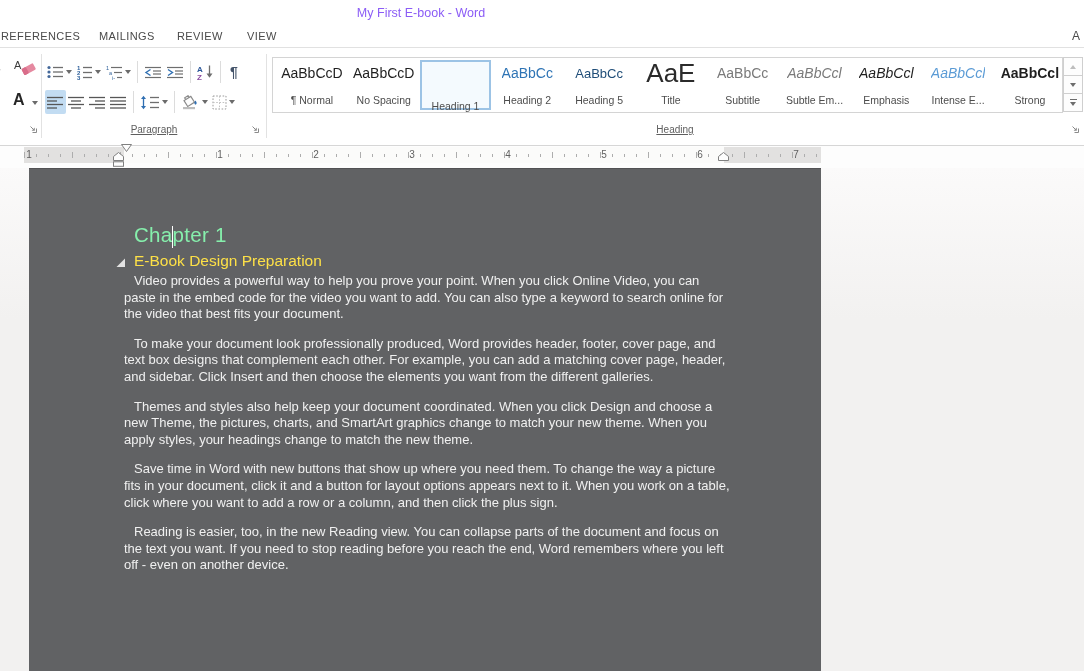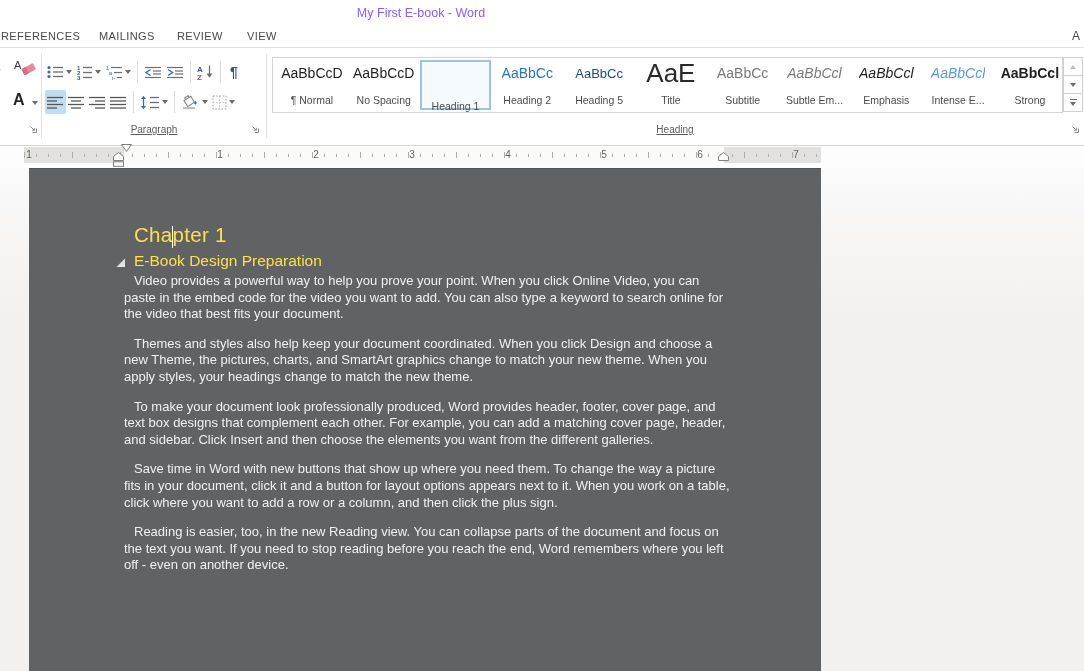--- a/index.html
+++ b/index.html
@@ -79,21 +79,21 @@
     background:repeating-linear-gradient(to right,#adadad 0 1px,transparent 1px 48px); }
   .ruler-num { position:absolute; top:2px; transform:translateX(-50%); font-size:10px; color:#5f5f5f;
     background:inherit; padding:0 2px; }
   .marker { position:absolute; cursor:pointer; }
 
   
   .canvas { position:absolute; left:0; top:168px; width:1084px; height:503px;
     background:linear-gradient(#fbfafa, #f2f1f0 30%); }
   .page { position:absolute; left:29px; top:0; width:792px; height:503px; background:#616264;
     border-top:1px solid #525254; }
-  .chapter { position:absolute; left:105px; top:54px; font-size:20.5px; color:#fde047;
+  .chapter { position:absolute; left:105px; top:54px; font-size:20.5px; color:#86efac;
     letter-spacing:.3px; font-weight:400; }
   .caret-cursor { position:absolute; left:143px; top:57px; width:1px; height:22px; background:#fff; }
   .collapse-tri { position:absolute; left:87px; top:89px; }
   .section-heading { position:absolute; left:105px; top:83px; font-size:15.5px; color:#fde047;
     font-weight:400; }
   .doc-body { position:absolute; left:95px; top:104px; width:607px; color:#f0f0f0;
     font-size:13px; line-height:16.6px; }
   .doc-body p { margin:0 0 13px 0; text-indent:10px; }
 
   svg { display:block; }
@@ -428,19 +428,19 @@
     <div class="chapter">Chapter 1</div>
     <div class="caret-cursor"></div>
     <div class="collapse-tri">
       <svg width="10" height="10" viewBox="0 0 10 10">
           <polygon points="9,0.5 9,9 0.5,9" fill="#e3e3e3"></polygon>
         </svg>
     </div>
     <div class="section-heading">E-Book Design Preparation</div>
     <div class="doc-body">
         <p>Video provides a powerful way to help you prove your point. When you click Online Video, you can paste in the embed code for the video you want to add. You can also type a keyword to search online for the video that best fits your document.</p>
+        <p>To make your document look professionally produced, Word provides header, footer, cover page, and text box designs that complement each other. For example, you can add a matching cover page, header, and sidebar. Click Insert and then choose the elements you want from the different galleries.</p>
         <p>Themes and styles also help keep your document coordinated. When you click Design and choose a new Theme, the pictures, charts, and SmartArt graphics change to match your new theme. When you apply styles, your headings change to match the new theme.</p>
-        <p>To make your document look professionally produced, Word provides header, footer, cover page, and text box designs that complement each other. For example, you can add a matching cover page, header, and sidebar. Click Insert and then choose the elements you want from the different galleries.</p>
         <p>Save time in Word with new buttons that show up where you need them. To change the way a picture fits in your document, click it and a button for layout options appears next to it. When you work on a table, click where you want to add a row or a column, and then click the plus sign.</p>
         <p>Reading is easier, too, in the new Reading view. You can collapse parts of the document and focus on the text you want. If you need to stop reading before you reach the end, Word remembers where you left off - even on another device.</p>
       </div>
   </div>
 </div>
 
 </body></html>

